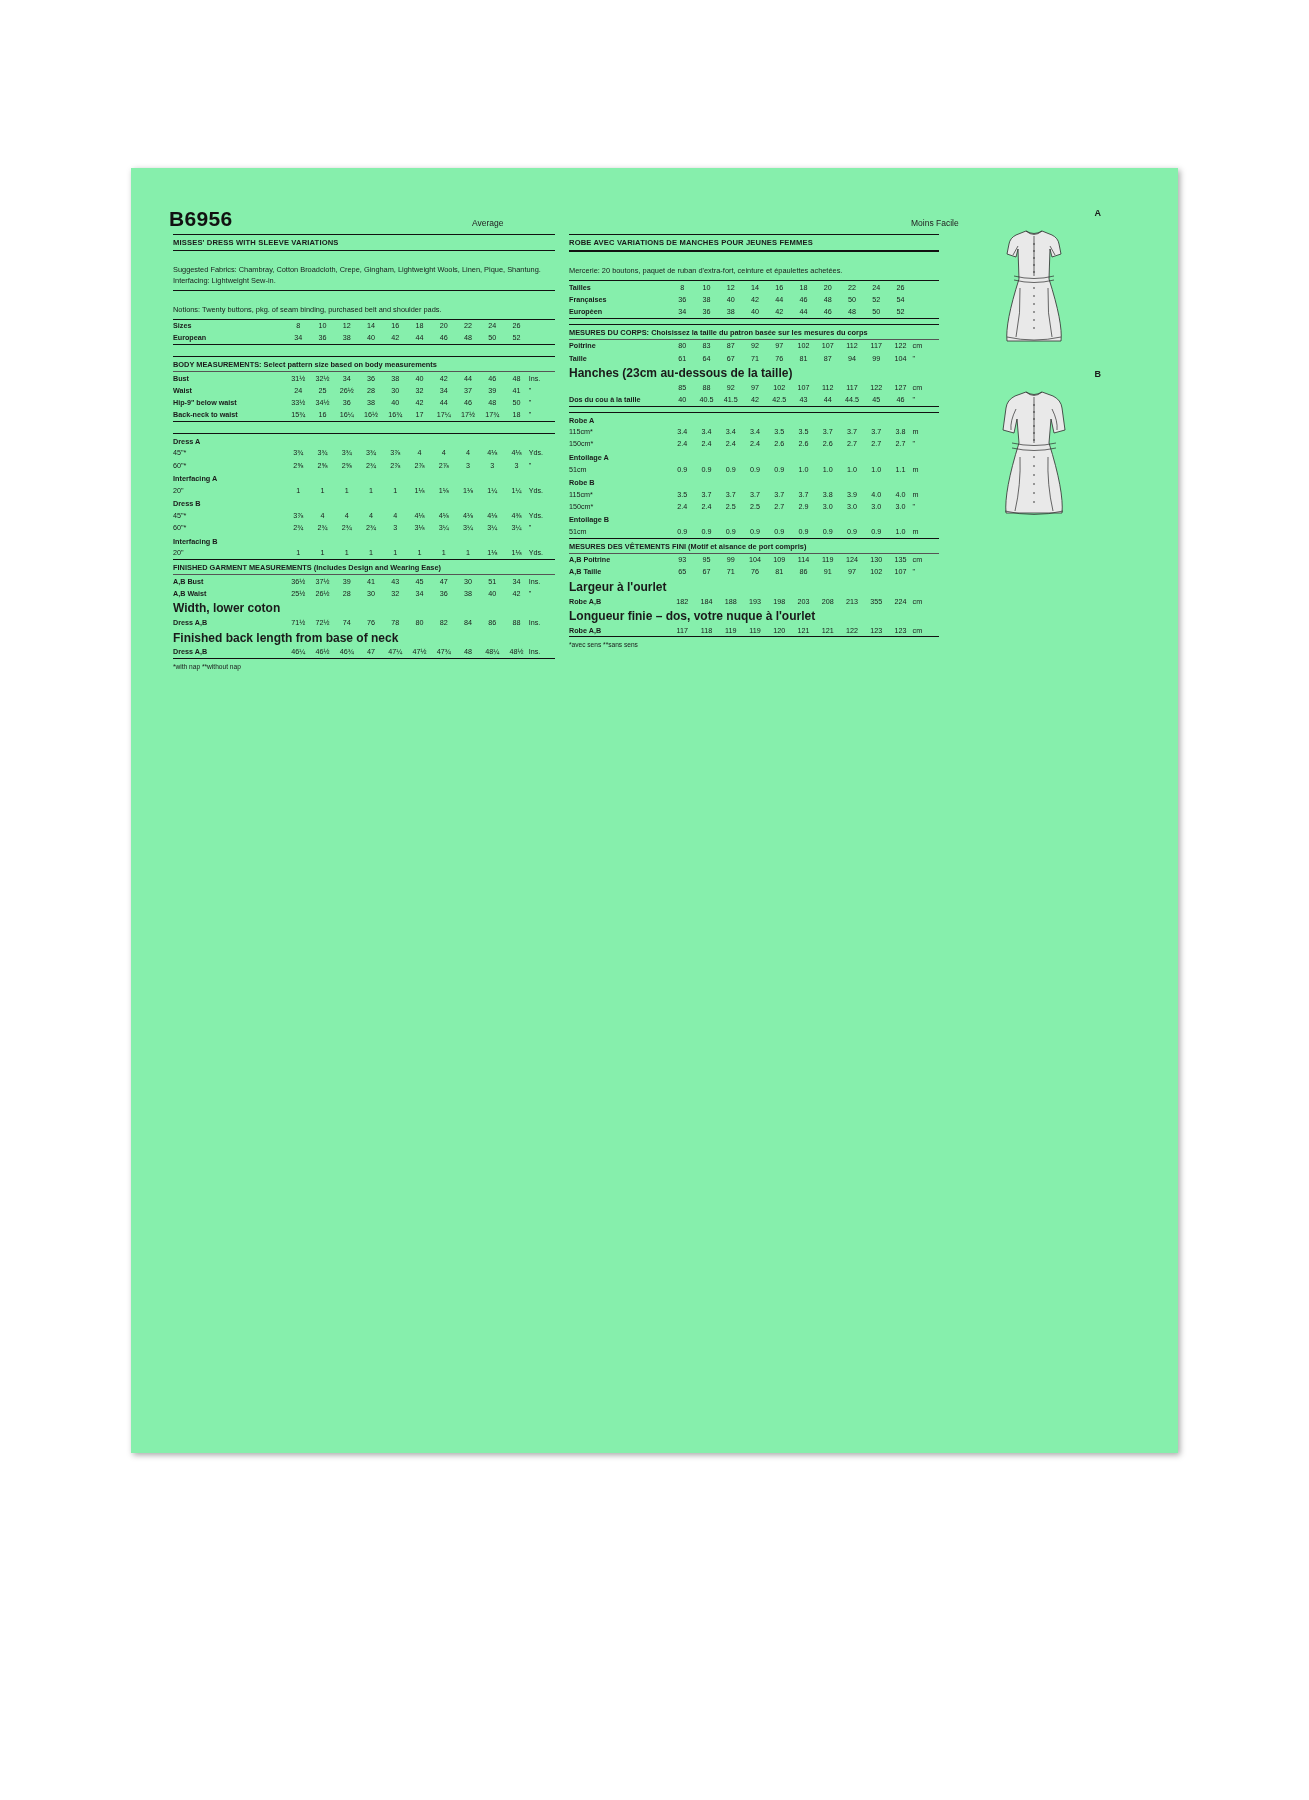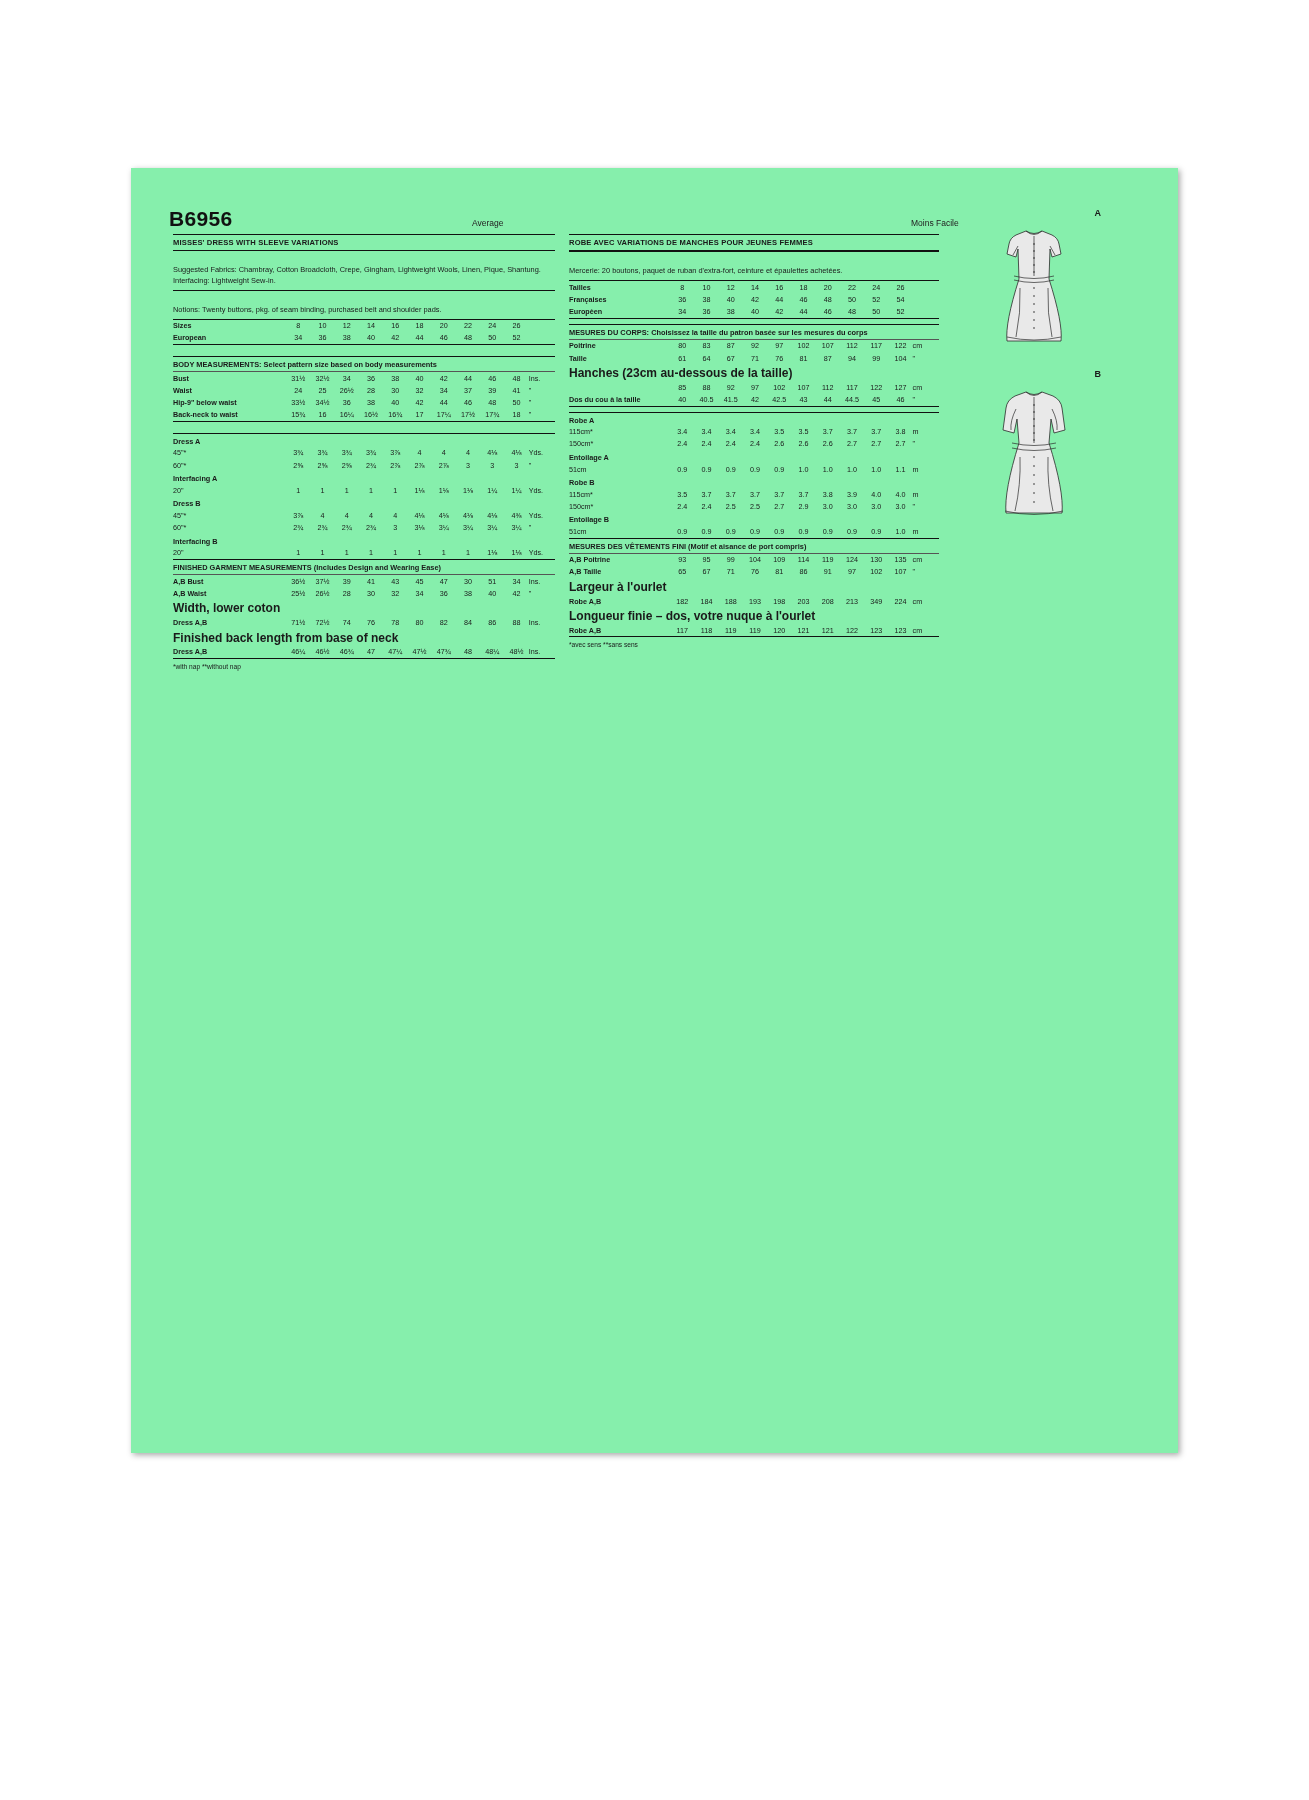--- a/index.html
+++ b/index.html
@@ -790,21 +790,21 @@
             <tr>
               <td class="lbl">Robe A,B</td>
               <td class="num">182</td>
               <td class="num">184</td>
               <td class="num">188</td>
               <td class="num">193</td>
               <td class="num">198</td>
               <td class="num">203</td>
               <td class="num">208</td>
               <td class="num">213</td>
-              <td class="num">349</td>
+              <td class="num">355</td>
               <td class="num">224</td>
               <td class="unit">cm</td>
             </tr>
           </tbody>
       </table>
       <div class="fullrow">Longueur finie – dos, votre nuque à l'ourlet</div>
       <table class="t">
         <colgroup>
             <col style="width:100px">
             <col span="10" style="width:24px">

